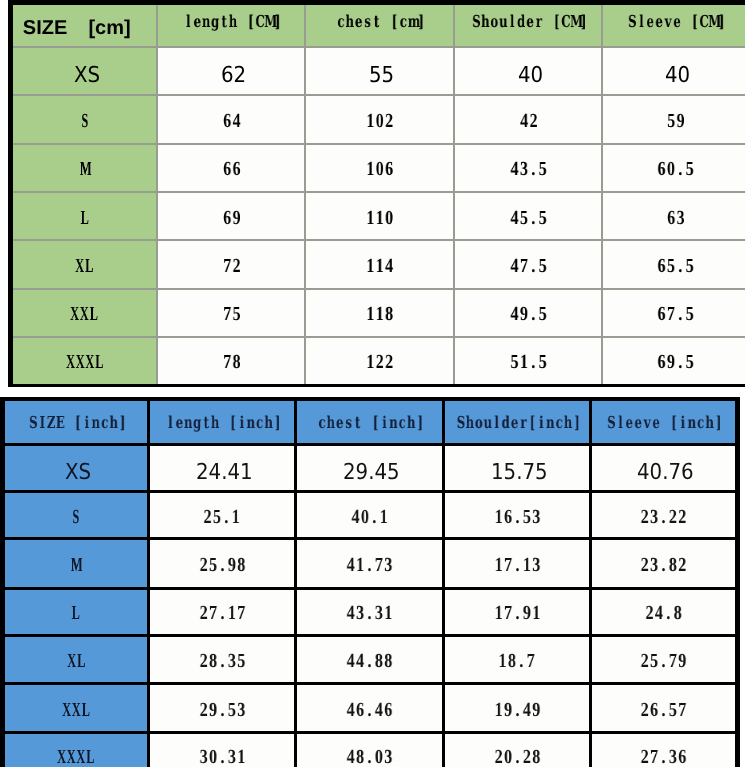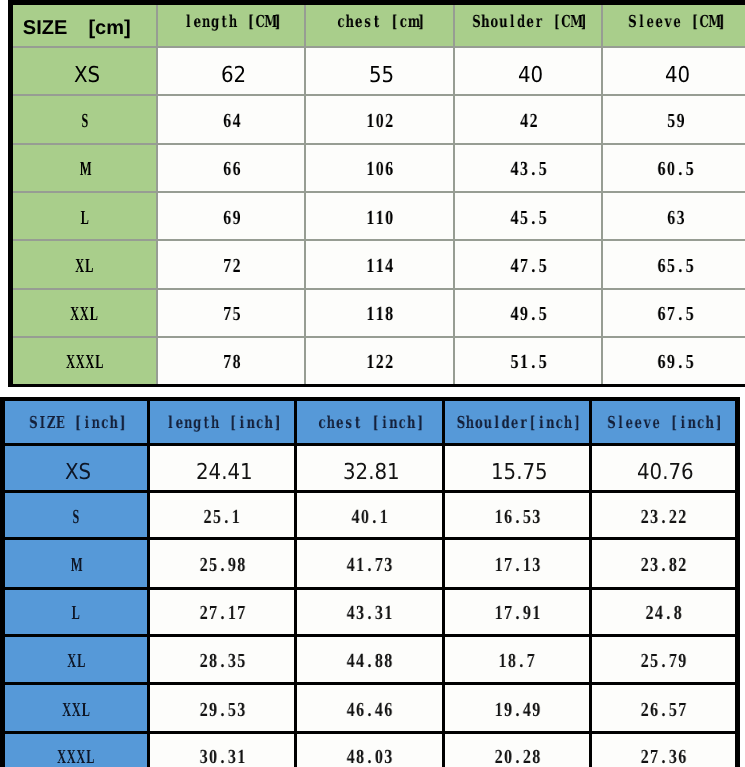--- a/index.html
+++ b/index.html
@@ -186,21 +186,21 @@
             <span class="head-mono">
               <u><i>S</i><i>l</i><i>e</i><i>e</i><i>v</i><i>e</i><i>&nbsp;</i><i>[</i><i>i</i><i>n</i><i>c</i><i>h</i><i>]</i></u>
             </span>
           </td>
       </tr>
     </thead>
     <tbody>
         <tr>
           <td class="sizecol"><span class="xv">XS</span></td>
           <td class="valcol"><span class="xv">24.41</span></td>
-          <td class="valcol"><span class="xv">32.81</span></td>
+          <td class="valcol"><span class="xv">29.45</span></td>
           <td class="valcol"><span class="xv">15.75</span></td>
           <td class="valcol"><span class="xv">40.76</span></td>
         </tr>
         <tr>
           <td class="sizecol"><span class="mv sz"><i>S</i></span></td>
           <td class="valcol"><span class="mv"><i>2</i><i>5</i><i>.</i><i>1</i></span></td>
           <td class="valcol"><span class="mv"><i>4</i><i>0</i><i>.</i><i>1</i></span></td>
           <td class="valcol"><span class="mv"><i>1</i><i>6</i><i>.</i><i>5</i><i>3</i></span></td>
           <td class="valcol"><span class="mv"><i>2</i><i>3</i><i>.</i><i>2</i><i>2</i></span></td>
         </tr>

